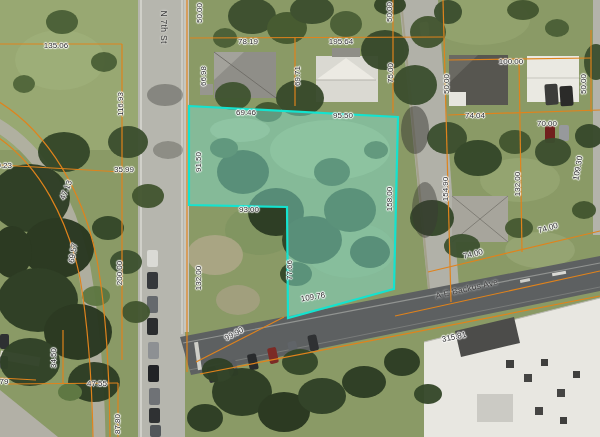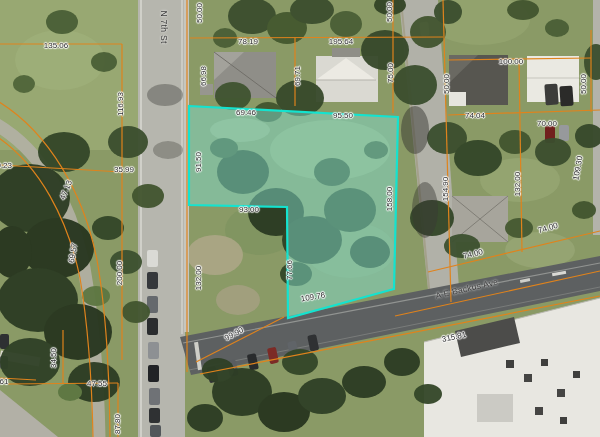--- a/index.html
+++ b/index.html
@@ -243,17 +243,17 @@
       <div class="dim-label" style="left: 234px; top: 334px; transform: translate(-50%, -50%) rotate(-28deg);">99.90</div>
       <div class="dim-label" style="left: 198px; top: 278px; transform: translate(-50%, -50%) rotate(-90deg);">132.00</div>
       <div class="dim-label" style="left: 119px; top: 273px; transform: translate(-50%, -50%) rotate(-90deg);">200.00</div>
       <div class="dim-label" style="left: 104px; top: 169px; transform: translate(-50%, -50%) rotate(0deg); padding-left: 40px;">35.99</div>
       <div class="dim-label" style="left: 66px; top: 190px; transform: translate(-50%, -50%) rotate(-68deg);">47.13</div>
       <div class="dim-label" style="left: 73px; top: 253px; transform: translate(-50%, -50%) rotate(-80deg);">69.57</div>
       <div class="dim-label" style="left: 2px; top: 165px; transform: translate(-50%, -50%) rotate(0deg);">69.23</div>
       <div class="dim-label" style="left: 53px; top: 358px; transform: translate(-50%, -50%) rotate(-90deg);">34.50</div>
       <div class="dim-label" style="left: 97px; top: 383px; transform: translate(-50%, -50%) rotate(0deg);">47.55</div>
       <div class="dim-label" style="left: 117px; top: 424px; transform: translate(-50%, -50%) rotate(-90deg);">87.80</div>
-      <div class="dim-label" style="left: 4px; top: 381px; transform: translate(-50%, -50%) rotate(0deg);">61</div>
+      <div class="dim-label" style="left: 4px; top: 381px; transform: translate(-50%, -50%) rotate(0deg);">79</div>
       <div class="street-label" style="left: 163px; top: 27px; transform: translate(-50%, -50%) rotate(90deg);">N 7th St</div>
       <div class="street-label" style="left: 467px; top: 289px; transform: translate(-50%, -50%) rotate(-13deg);">A E Backus Ave</div>
     </div>
 </div>
 
 </body></html>

